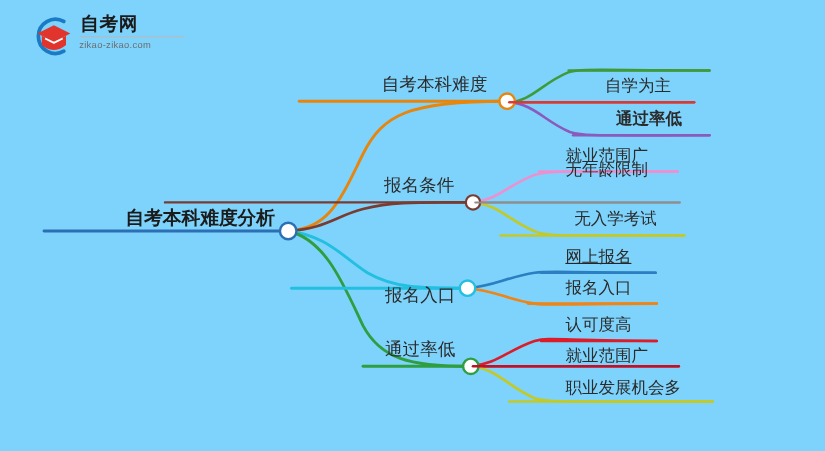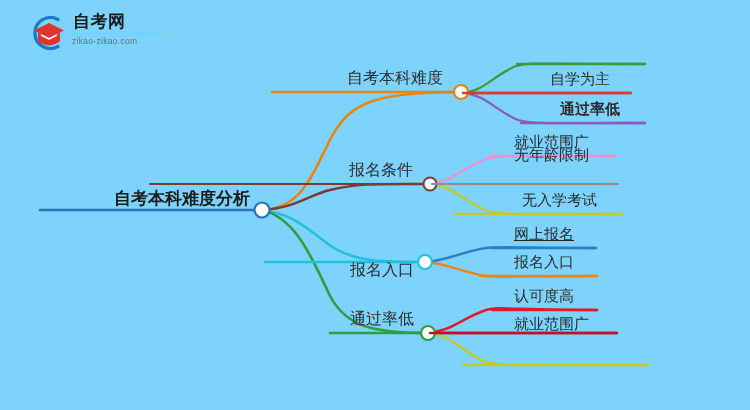--- a/index.html
+++ b/index.html
@@ -203,14 +203,17 @@
   <div class="node node-leaf" style="left:512px; top:254px;">
     <span class="label">报名入口</span>
   </div>
 
   <div class="node node-leaf" style="left:512px; top:288px;">
     <span class="label">认可度高</span>
   </div>
   <div class="node node-leaf" style="left:512px; top:316px;">
     <span class="label">就业范围广</span>
   </div>
+  <div class="node node-leaf" style="left:512px; top:345px;">
+    <span class="label">职业发展机会多</span>
+  </div>
 
 </div>
 
 </body></html>

